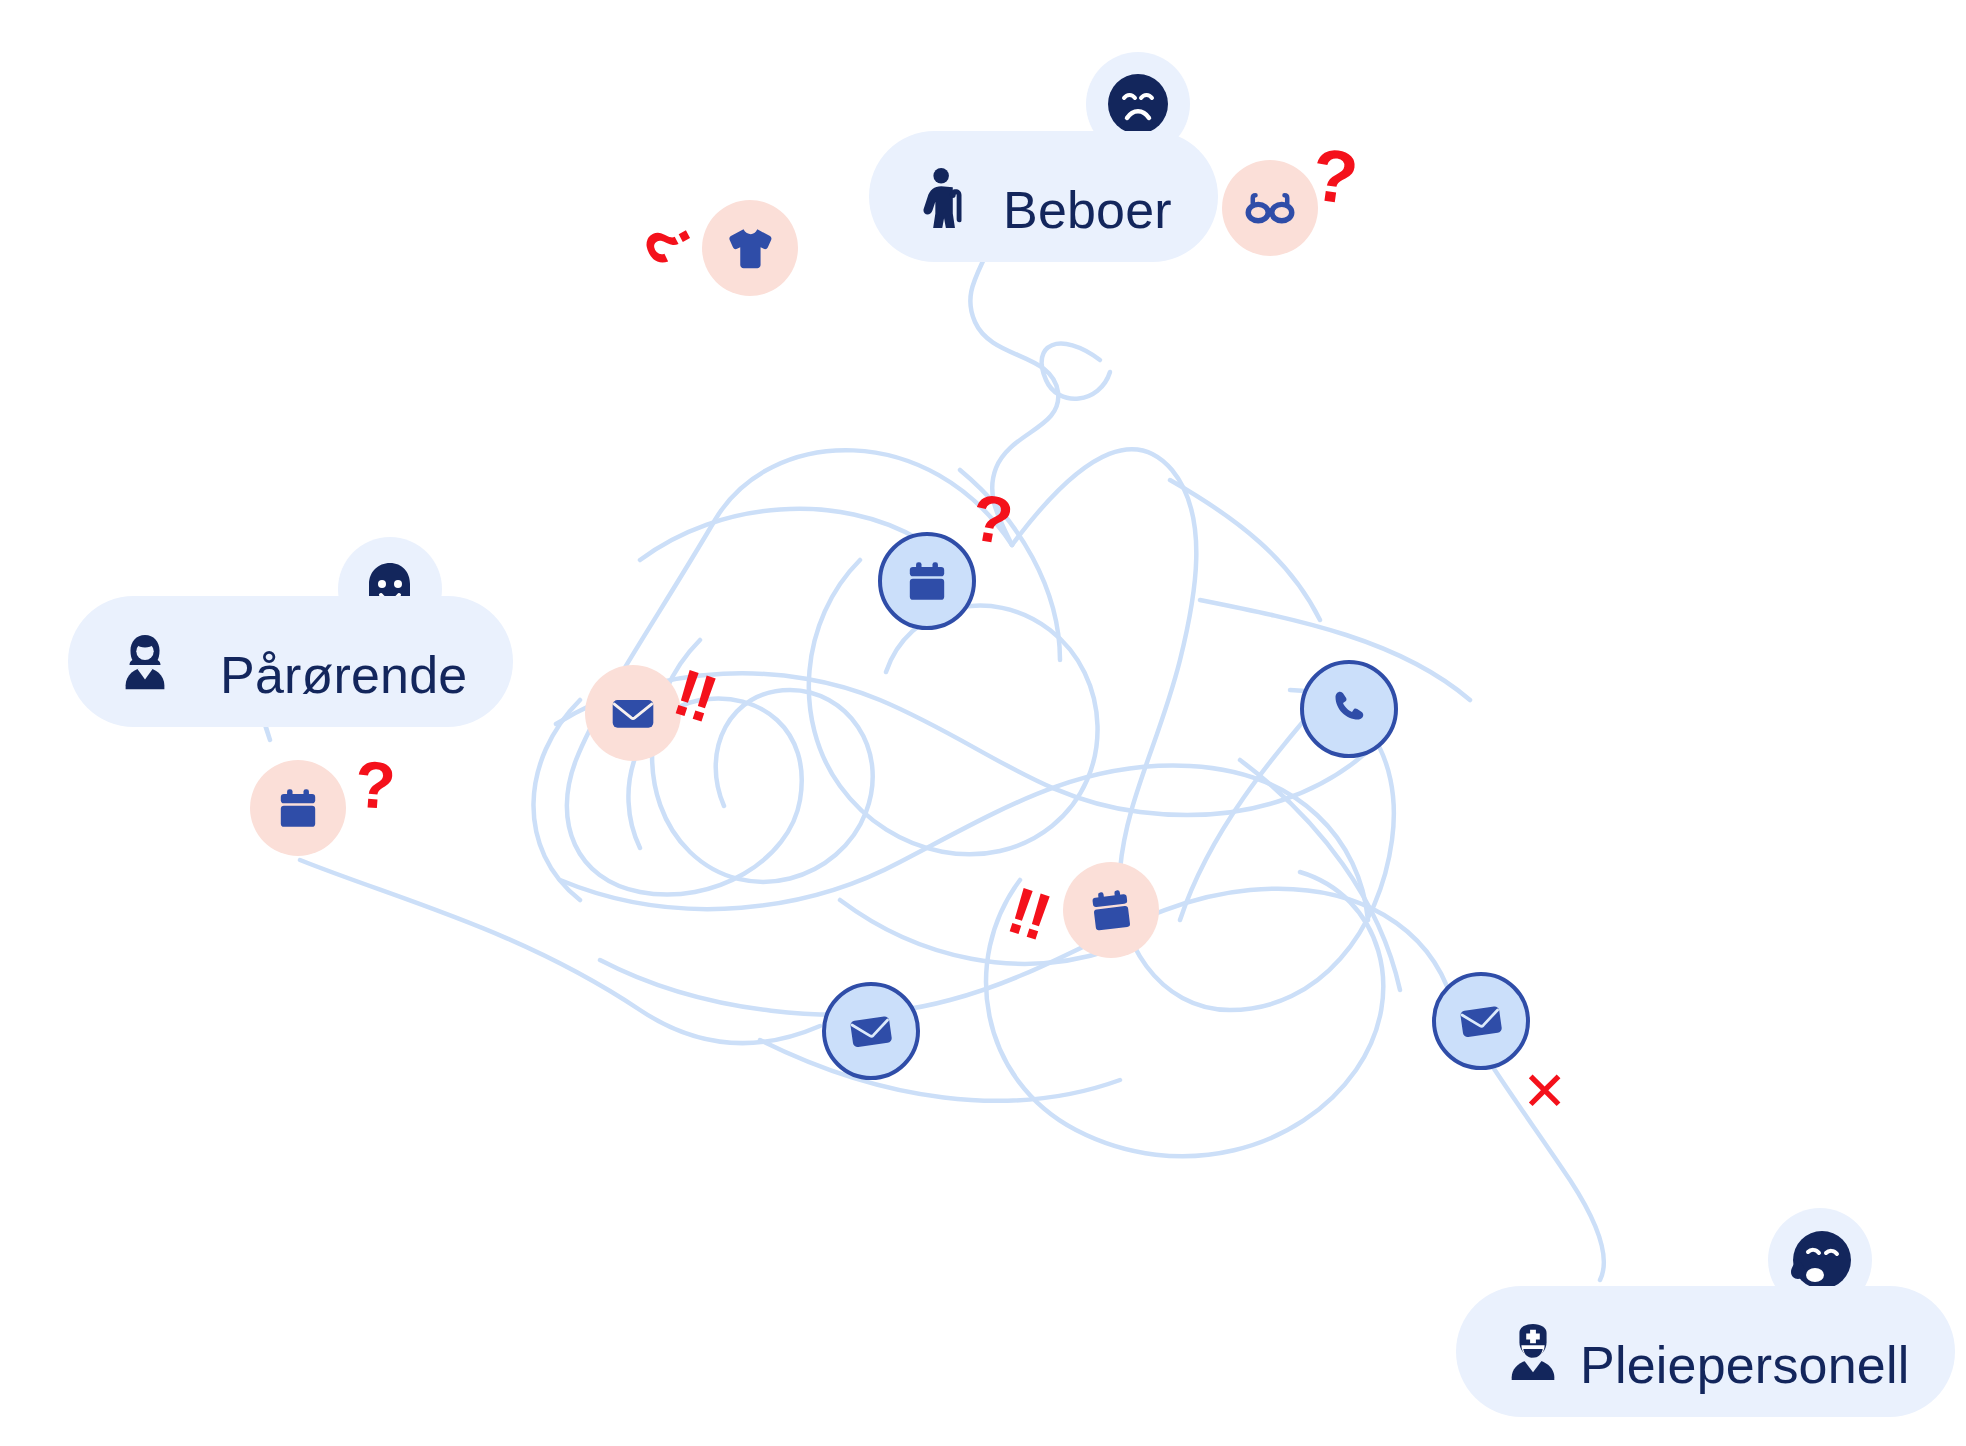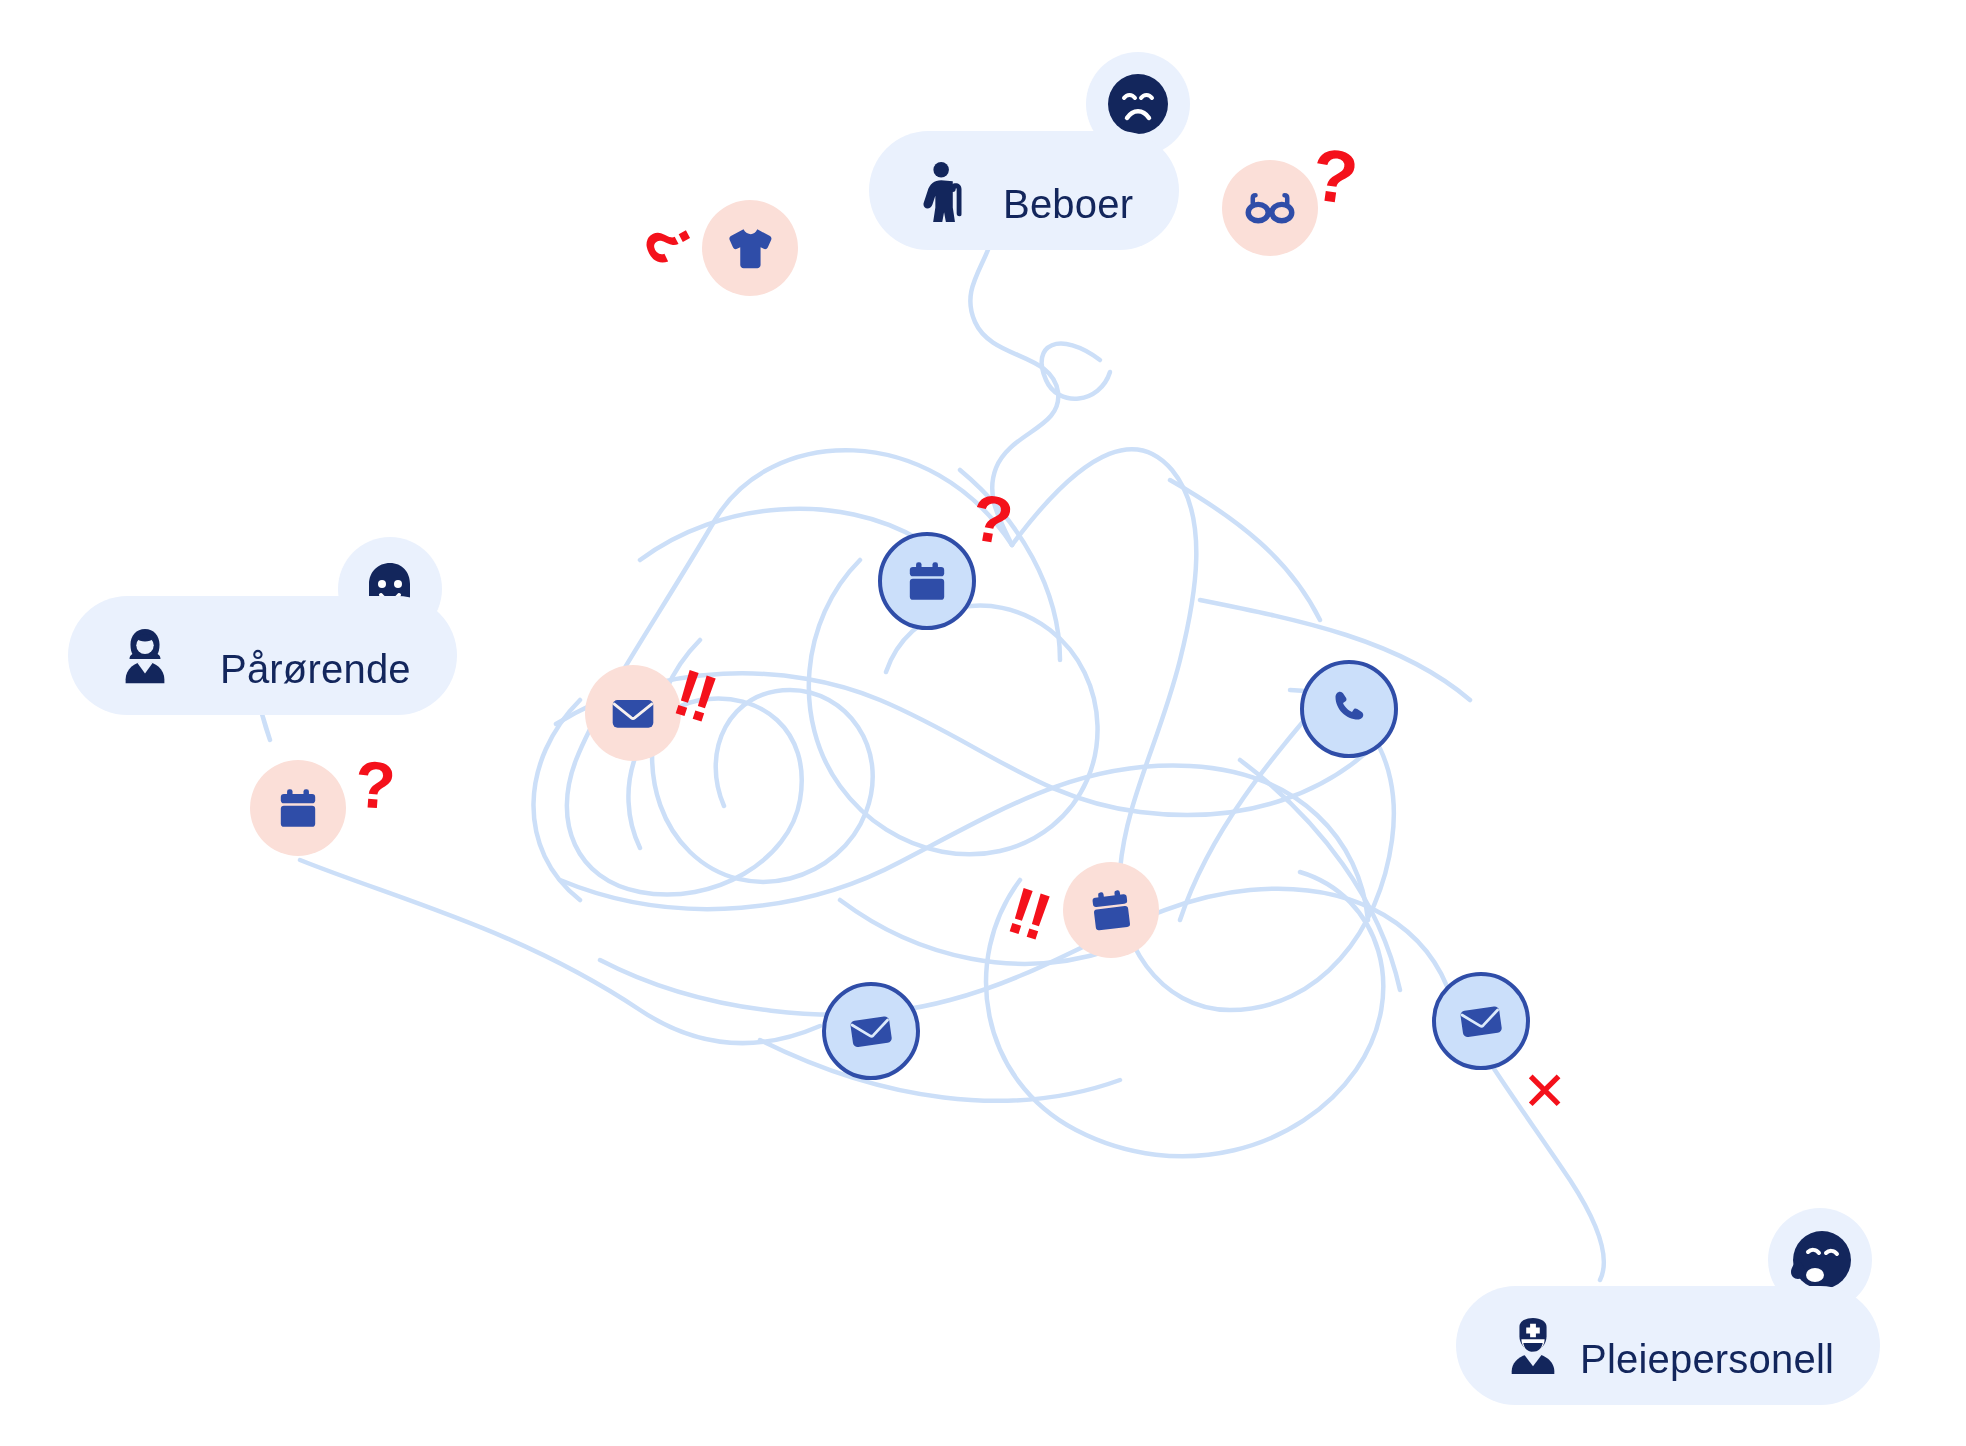--- a/index.html
+++ b/index.html
@@ -16,21 +16,21 @@
     position:absolute;
     display:flex;align-items:center;gap:26px;
     background:#EAF1FD;
     border-radius:999px;
     padding:26px 46px;
     box-sizing:border-box;
     z-index:6;
   }
   .pill .pill-label{
     color:#13265C;
-    font-size:40px;
+    font-size:52px;
     line-height:1;
     letter-spacing:.2px;
     white-space:nowrap;
     margin-top:27px;
   }
   .pill .role-icon{width:62px;height:62px;display:block;flex:0 0 auto;}
   .emo-badge{
     position:absolute;
     width:104px;height:104px;
     background:#EAF1FD;

